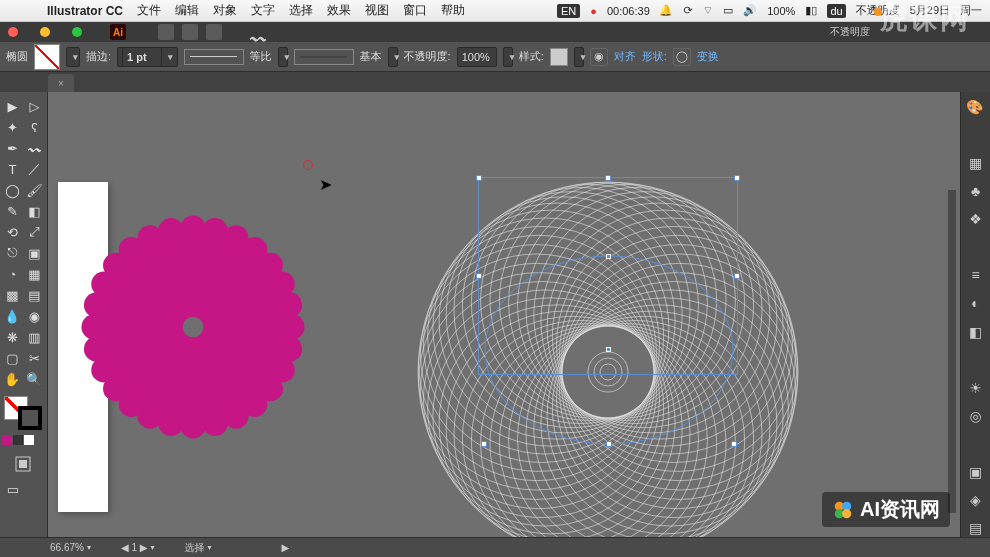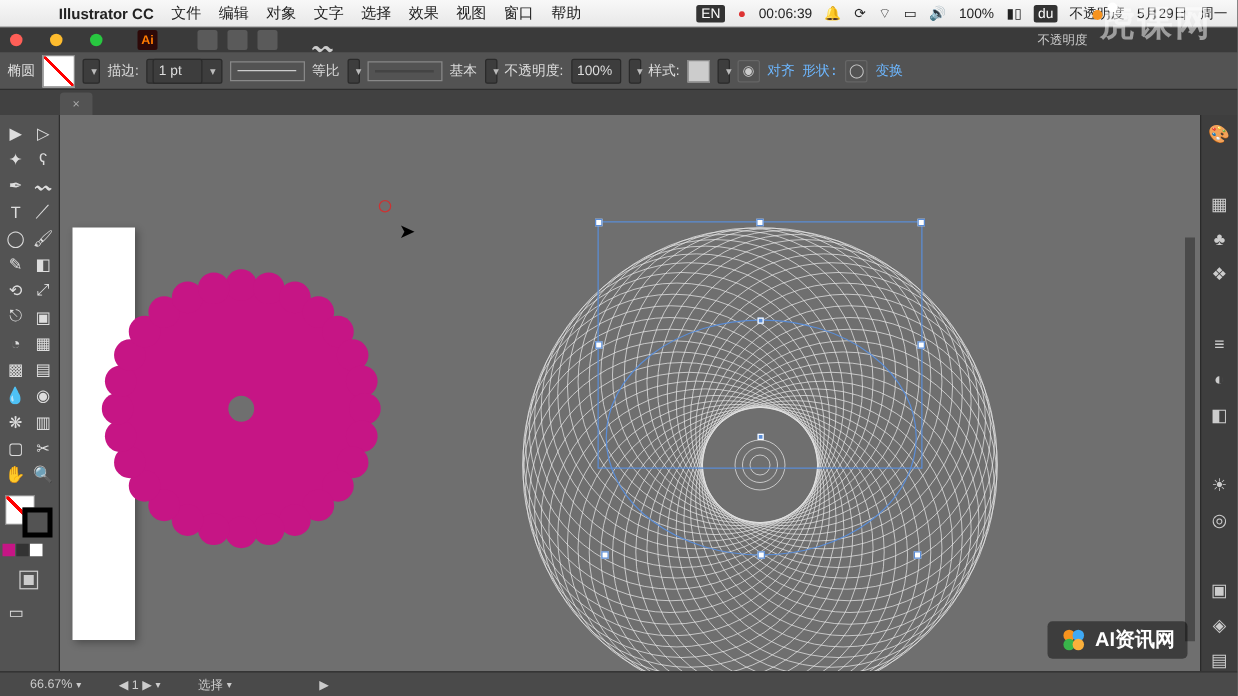--- a/index.html
+++ b/index.html
@@ -17,28 +17,28 @@
 .t-red { background:#ff5f57; } .t-yel { background:#febc2e; } .t-grn { background:#28c840; }
 .window-chrome .ai-logo { width:16px;height:16px;background:#2d0908;color:#ff7b00;font-size:10px;font-weight:bold;display:flex;align-items:center;justify-content:center;margin-left:6px;border-radius:2px; }
 .window-chrome .bar-icons { display:flex;gap:8px;margin-left:10px;align-items:center; }
 .window-chrome .bar-icons > div { width:16px;height:16px;background:#5a5a5a;border-radius:2px; }
 .window-chrome .right-label { margin-left:auto; color:#ccc; font-size:10px; padding-right:120px; }
 
 .control-bar { height: 30px; background: #535353; border-bottom:1px solid #2e2e2e; display:flex; align-items:center; font-size:11px; color:#ddd; padding: 0 6px; gap:6px;text-align:right; }
 .control-bar .lbl { white-space:nowrap; }
 .control-bar .swatch { width:26px;height:26px;background:#fff;position:relative; }
 .control-bar .swatch::after { content:"";position:absolute;left:0;top:0;right:0;bottom:0;border:1px solid #888;background:linear-gradient(to top right,transparent 46%,red 46%,red 54%,transparent 54%); }
-.control-bar .dd { height:20px;background:#3d3d3d;border:1px solid #2a2a2a;padding:0 4px;display:flex;align-items:center;gap:4px;border-radius:2px; }
+.control-bar .dd { height:20px;background:#3d3d3d;border:1px solid #2a2a2a;padding:0 4px;display:flex;align-items:center;gap:4px;border-radius:2px;font-weight:bold; }
 .control-bar .dd::after { content:"▾";font-size:9px;color:#bbb;margin-left:2px; }
 .control-bar .num-input { width:40px;height:20px;background:#3d3d3d;border:1px solid #2a2a2a;color:#ddd;padding:0 4px;border-radius:2px;display:flex;align-items:center; }
 .control-bar .stroke-preview { width:60px;height:16px;border:1px solid #888;display:flex;align-items:center;justify-content:center; }
 .control-bar .stroke-preview .ln { height:1px;background:#ccc;width:80%; }
 .control-bar .chip { width:18px;height:18px;background:#ccc;border:1px solid #888; }
 .control-bar .ico { width:18px;height:18px;border:1px solid #666;border-radius:2px;display:flex;align-items:center;justify-content:center;font-size:11px;color:#ccc; }
-.control-bar .link-btn { color:#6db7ff;font-family:Liberation Mono, monospace; }
+.control-bar .link-btn { color:#6db7ff; }
 
 .tab-bar { height:20px;background:#414141;display:flex;align-items:flex-end;padding-left:48px; }
 .tab-bar .tab { height:18px;background:#535353;padding:0 10px;font-size:10px;color:#ddd;display:flex;align-items:center;gap:6px;border-top-left-radius:3px;border-top-right-radius:3px; }
 .tab-bar .tab .x { font-size:10px;color:#aaa; }
 
 .workspace { position:absolute; top:92px; left:0; right:0; bottom:20px; display:flex; }
 .toolbox { width:48px; background:#535353; border-right:1px solid #2e2e2e; padding:4px 2px; display:flex; flex-direction:column; gap:1px; }
 .toolbox .row { display:flex; gap:1px; }
 .toolbox .tool { width:22px;height:20px;display:flex;align-items:center;justify-content:center;font-size:13px;color:#ddd;border-radius:2px; }
 .toolbox .fill-stroke { margin-top:4px;width:42px;height:38px;position:relative; }
@@ -66,27 +66,27 @@
 .inner-sel .h.bm{left:50%;bottom:-3px;margin-left:-3px;} .anchor-pt{position:absolute;width:5px;height:5px;background:#5b8dd6;border:1px solid #fff;}
 
 .cursor { position:absolute; left:271px; top:83px; font-size:16px; color:#000; pointer-events:none; }
 .red-dot { position:absolute; left:255px; top:68px; width:10px;height:10px;border:1px solid #c33;border-radius:50%; }
 
 .right-dock { width:30px;background:#3e3e3e;border-left:1px solid #2a2a2a;display:flex;flex-direction:column;align-items:center;padding-top:6px;gap:10px; }
 .right-dock .dico { width:20px;height:20px;color:#ccc;display:flex;align-items:center;justify-content:center;font-size:14px; }
 .right-dock .gap { height:20px; }
 .minimap { position:absolute;right:34px;top:98px;width:8px;bottom:24px;background:#4a4a4a; }
 
-.statusbar { position:absolute;left:0;right:0;bottom:0;height:20px;background:#4a4a4a;border-top:1px solid #2e2e2e;display:flex;align-items:center;font-size:10px;color:#ccc;padding-left:24px;gap:30px; }
+.statusbar { position:absolute;left:0;right:0;bottom:0;height:20px;background:#4a4a4a;border-top:1px solid #2e2e2e;display:flex;align-items:center;font-size:10px;color:#ccc;padding-left:50px;gap:30px; }
 .statusbar .dd { display:flex;align-items:center;gap:3px; }
 .statusbar .dd::after{content:"▾";font-size:8px;}
 
 .watermark1 { position:absolute; right:20px; top:0px; font-size:28px; font-weight:bold; color:rgba(255,255,255,.5); letter-spacing:2px; pointer-events:none; display:flex;gap:4px; }
 .watermark1 .dot{width:8px;height:8px;background:#f7931e;border-radius:50%;}
-.watermark2 { position:absolute; right:40px; bottom:30px; background:rgba(0,0,0,.45);padding:4px 10px;border-radius:4px;display:flex;align-items:center;gap:6px;color:#fff;font-size:16px;font-weight:bold; }
+.watermark2 { position:absolute; right:40px; bottom:30px; background:rgba(0,0,0,.45);padding:4px 10px;border-radius:4px;display:flex;align-items:center;gap:6px;color:#fff;font-size:20px;font-weight:bold; }
 .watermark2 .flower { width:22px;height:22px; }
 </style>
 </head>
 <body>
 
 <div class="mac-menubar">
   <span class="apple"></span>
   <span class="app-name">Illustrator CC</span>
   <span>文件</span>
   <span>编辑</span>

